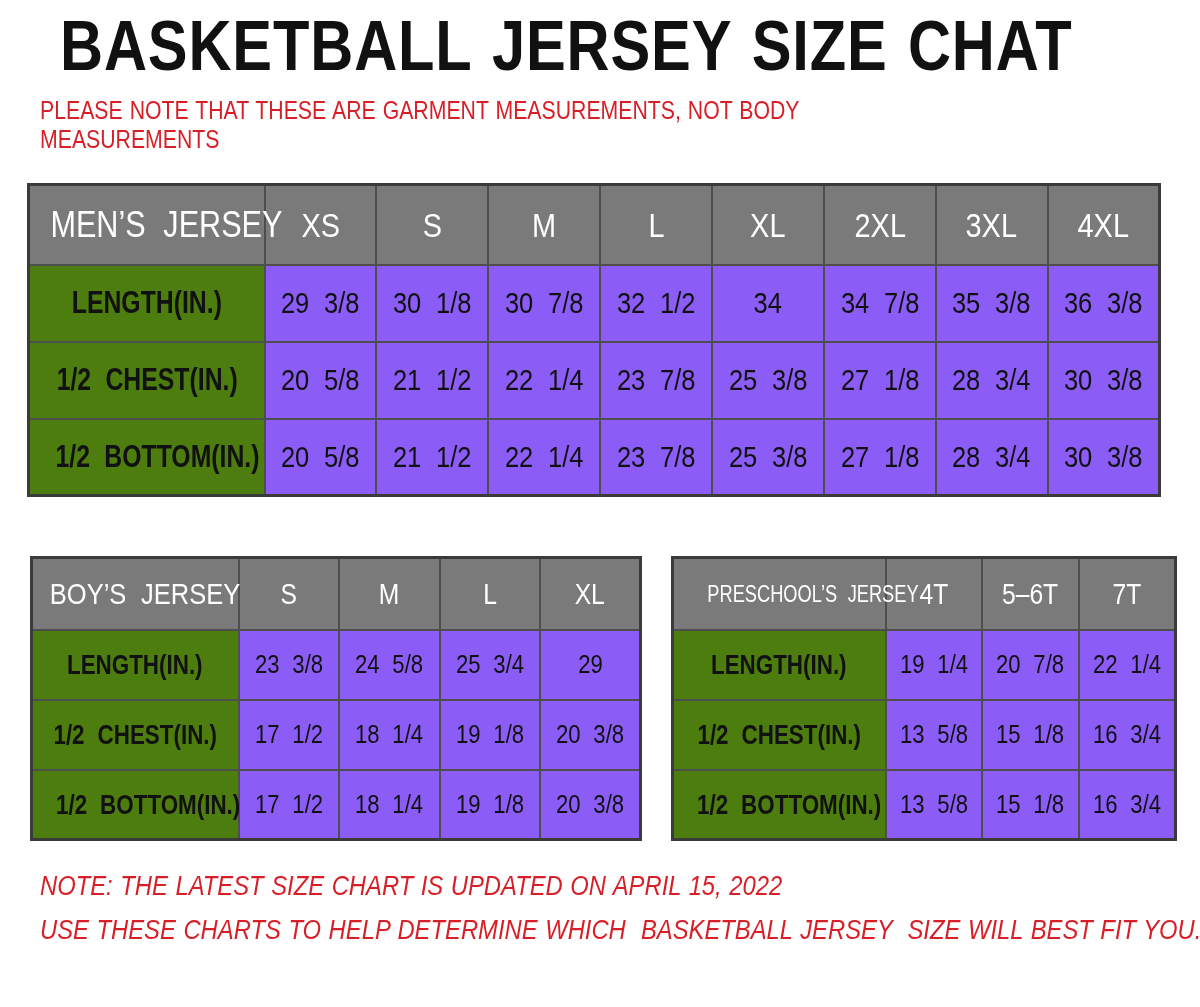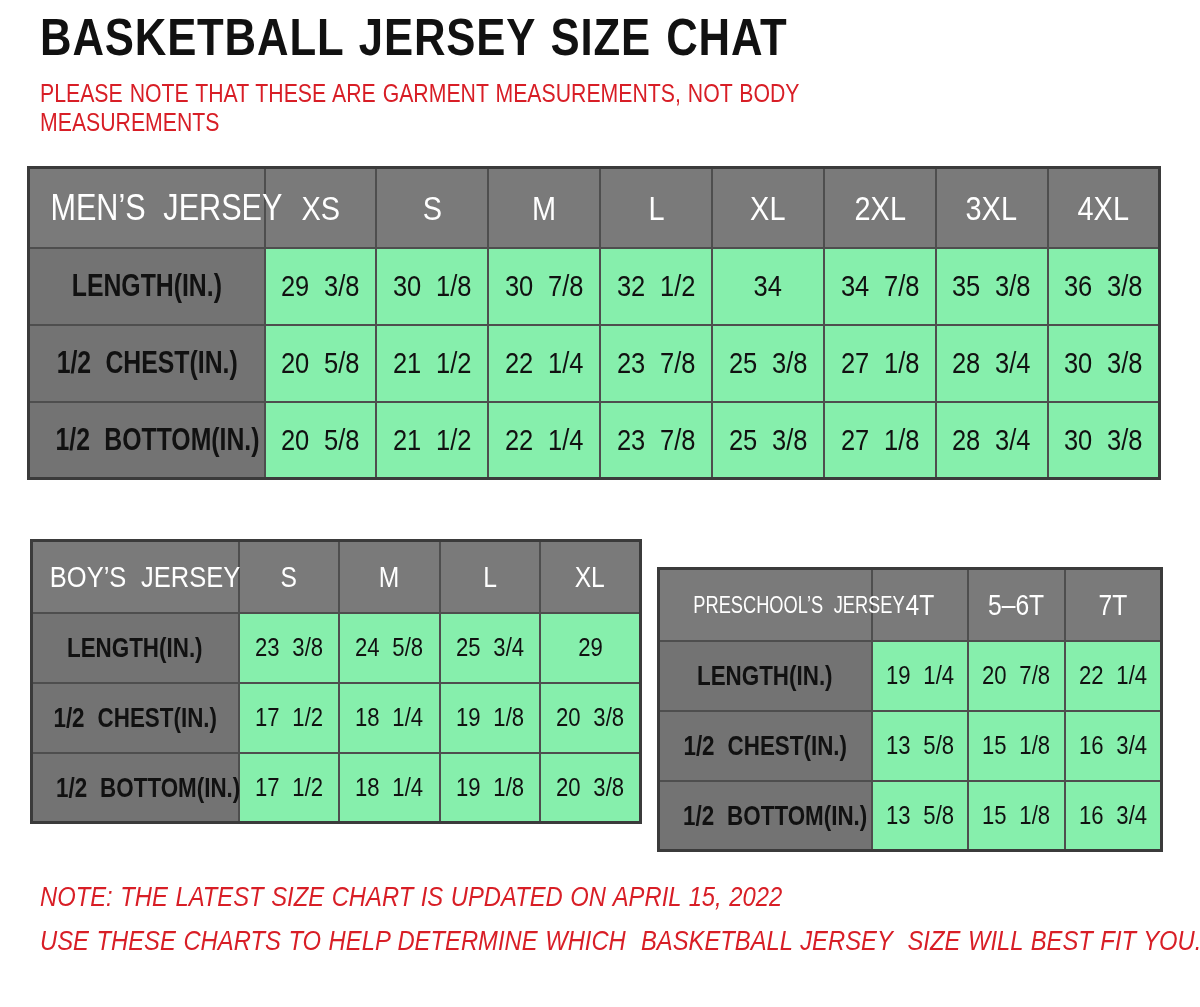--- a/index.html
+++ b/index.html
@@ -5,52 +5,52 @@
   :root{
     --red:#d81e26; --gray:#7a7a7a; --line:#4e4e4e; --outer:#3b3b3b; --ink:#111;
   }
   *{box-sizing:border-box;}
   body{
     width:1200px;height:1007px;margin:0;background:#fff;overflow:hidden;
     font-family:"Liberation Sans","DejaVu Sans",sans-serif;color:var(--ink);
   }
   .cx{display:inline-block;transform:scaleX(0.85);transform-origin:center;white-space:pre;word-spacing:0.30em;}
   
-  h1{margin:14px 0 0 40px;font-size:52px;line-height:0.9;font-weight:bold;letter-spacing:1px;text-decoration:underline;}
+  h1{margin:14px 0 0 60px;font-size:71px;line-height:0.9;font-weight:bold;letter-spacing:1px;text-decoration:underline;}
   h1 .cx{transform:scaleX(0.84);transform-origin:left center;word-spacing:0.05em;}
   
   .subtitle{margin:18px 0 0 40px;color:var(--red);font-size:25px;line-height:1.15;}
   .subtitle .cx{transform:scaleX(0.85);transform-origin:left center;display:block;word-spacing:0.05em;}
   
   table.tbl{border-collapse:collapse;table-layout:fixed;border:3px solid var(--outer);}
   .tbl th,.tbl td{border:2px solid var(--line);text-align:center;vertical-align:middle;padding:0;overflow:visible;}
   .tbl thead th{background:var(--gray);color:#fff;font-weight:normal;}
-  .tbl tbody th{background:#737373;}
-  .tbl tbody td{background:#86efac;}
+  .tbl tbody th{background:#4d7c0f;}
+  .tbl tbody td{background:#8b5cf6;}
   .tbl tbody th .cx{font-weight:bold;transform:scaleX(0.80);}
   
   .men{margin:30px 0 0 27px;width:1134px;}
   .men .corner{width:236px;}
   .men thead tr{height:80px;}
   .men tbody tr{height:77px;}
   .men .corner .cx{font-size:36px;}
   .men thead .size .cx{font-size:34px;}
   .men tbody th .cx{font-size:31px;}
   .men td .cx{font-size:30px;}
   
-  .lower{display:flex;gap:15px;margin:59px 0 0 30px;align-items:flex-start;}
+  .lower{display:flex;gap:29px;margin:59px 0 0 30px;align-items:flex-start;}
   .kids thead tr{height:72px;}
   .kids tbody tr{height:70px;}
   .kids thead .size .cx{font-size:29px;}
   .kids tbody th .cx{font-size:28px;}
   .kids td .cx{font-size:26px;}
   .boys{width:612px;}
   .boys .corner{width:207px;}
   .boys .corner .cx{font-size:30px;}
-  .preschool{width:506px;margin-top:28px;}
+  .preschool{width:506px;}
   .preschool .corner{width:213px;}
   .preschool .corner .cx{font-size:24px;transform:scaleX(0.76);}
   
   .note{margin:28px 0 0 40px;color:var(--red);font-size:28px;line-height:1.2;font-style:italic;}
   .note + .note{margin-top:10px;text-align:center;}
   .note .cx{transform:scaleX(0.85);transform-origin:left center;word-spacing:0.04em;}
 </style>
 </head>
 <body>
 

